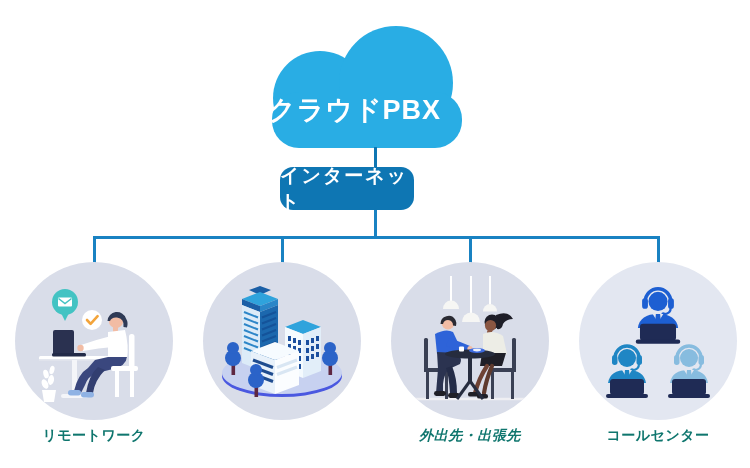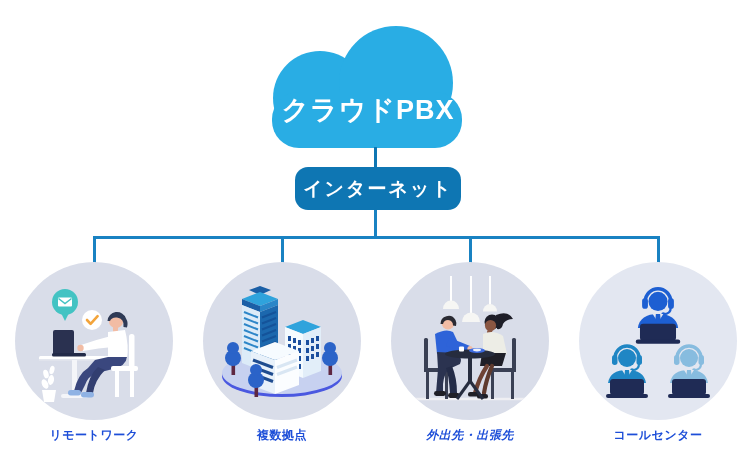--- a/index.html
+++ b/index.html
@@ -4,25 +4,25 @@
 <style>
   * { margin:0; padding:0; box-sizing:border-box; }
   html,body { background:#fff; }
   body { font-family:"Liberation Sans","DejaVu Sans",sans-serif; }
   .stage {
     position:relative; width:750px; height:468px; background:#ffffff;
     overflow:hidden;
   }
   .cloud-wrap { position:absolute; left:268px; top:22px; width:200px; height:130px; }
   .cloud-label {
-    position:absolute; left:268px; top:92px; width:200px; text-align:center;
+    position:absolute; left:268px; top:92px; width:200px; text-align:left;
     color:#ffffff; font-size:27px; font-weight:bold; letter-spacing:1px;
   }
   .internet-box {
-    position:absolute; left:295px; top:167px; width:166px; height:43px;
+    position:absolute; left:280px; top:167px; width:134px; height:43px;
     background:#0E76B3; border-radius:13px; display:flex; align-items:center;
     justify-content:center; color:#ffffff; font-size:19px; font-weight:bold;
     letter-spacing:2px;
   }
   .conn { position:absolute; background:#1982C2; }
   .conn.cloud-to-box { left:374px; top:147px; width:3px; height:21px; background:#0E76B3; }
   .conn.box-to-bus   { left:374px; top:210px; width:3px; height:27px; }
   .conn.bus          { left:93px;  top:236px; width:567px; height:3px; }
   .conn.drop         { top:236px; width:3px; height:27px; }
   .conn.drop.d1 { left:93px; }
@@ -30,22 +30,22 @@
   .conn.drop.d3 { left:469px; }
   .conn.drop.d4 { left:657px; }
   .node { position:absolute; top:262px; width:188px; }
   .node.n1 { left:0; } .node.n2 { left:188px; } .node.n3 { left:376px;font-style:italic; } .node.n4 { left:564px; }
   .node-circle {
     width:158px; height:158px; border-radius:50%; margin:0 auto;
     background:#D9DDE9; overflow:hidden;
   }
   .node.n4 .node-circle { background:#E3E7F1; }
   .node-label {
-    margin-top:7px; text-align:center; color:#1d4ed8;
-    font-size:12px; font-weight:bold; letter-spacing:0.5px; white-space:nowrap;
+    margin-top:7px; text-align:center; color:#0f766e;
+    font-size:14px; font-weight:bold; letter-spacing:0.5px; white-space:nowrap;
   }
   svg { display:block; }
 </style>
 </head>
 <body>
 
 <div class="stage">
 
   <div class="cloud-wrap">
     <svg width="200" height="130" viewBox="0 0 200 130">
@@ -213,21 +213,20 @@
             <rect x="51.5" y="122" width="3.6" height="13" fill="#5E2742"></rect>
             <circle cx="53" cy="118" r="8" fill="#2B63C8"></circle>
               <circle cx="53" cy="108" r="6" fill="#2B63C8"></circle>
             <rect x="125.5" y="100" width="3.6" height="13" fill="#5E2742"></rect>
             <circle cx="127" cy="96" r="8" fill="#2B63C8"></circle>
               <circle cx="127" cy="86" r="6" fill="#2B63C8"></circle>
           </g>
         </g>
       </svg>
     </div>
-    <div class="node-label">複数拠点</div>
   </div>
 
   <div class="node n3">
     <div class="node-circle">
       <svg width="158" height="158" viewBox="0 0 158 158">
 
         <g>
           <line x1="60" y1="14" x2="60" y2="40" stroke="#FFFFFF" stroke-width="2"></line>
           <path d="M52 47 a8 8.5 0 0 1 16 0 z" fill="#F6F6F4"></path>
           <line x1="80" y1="14" x2="80" y2="52" stroke="#FFFFFF" stroke-width="2"></line>

